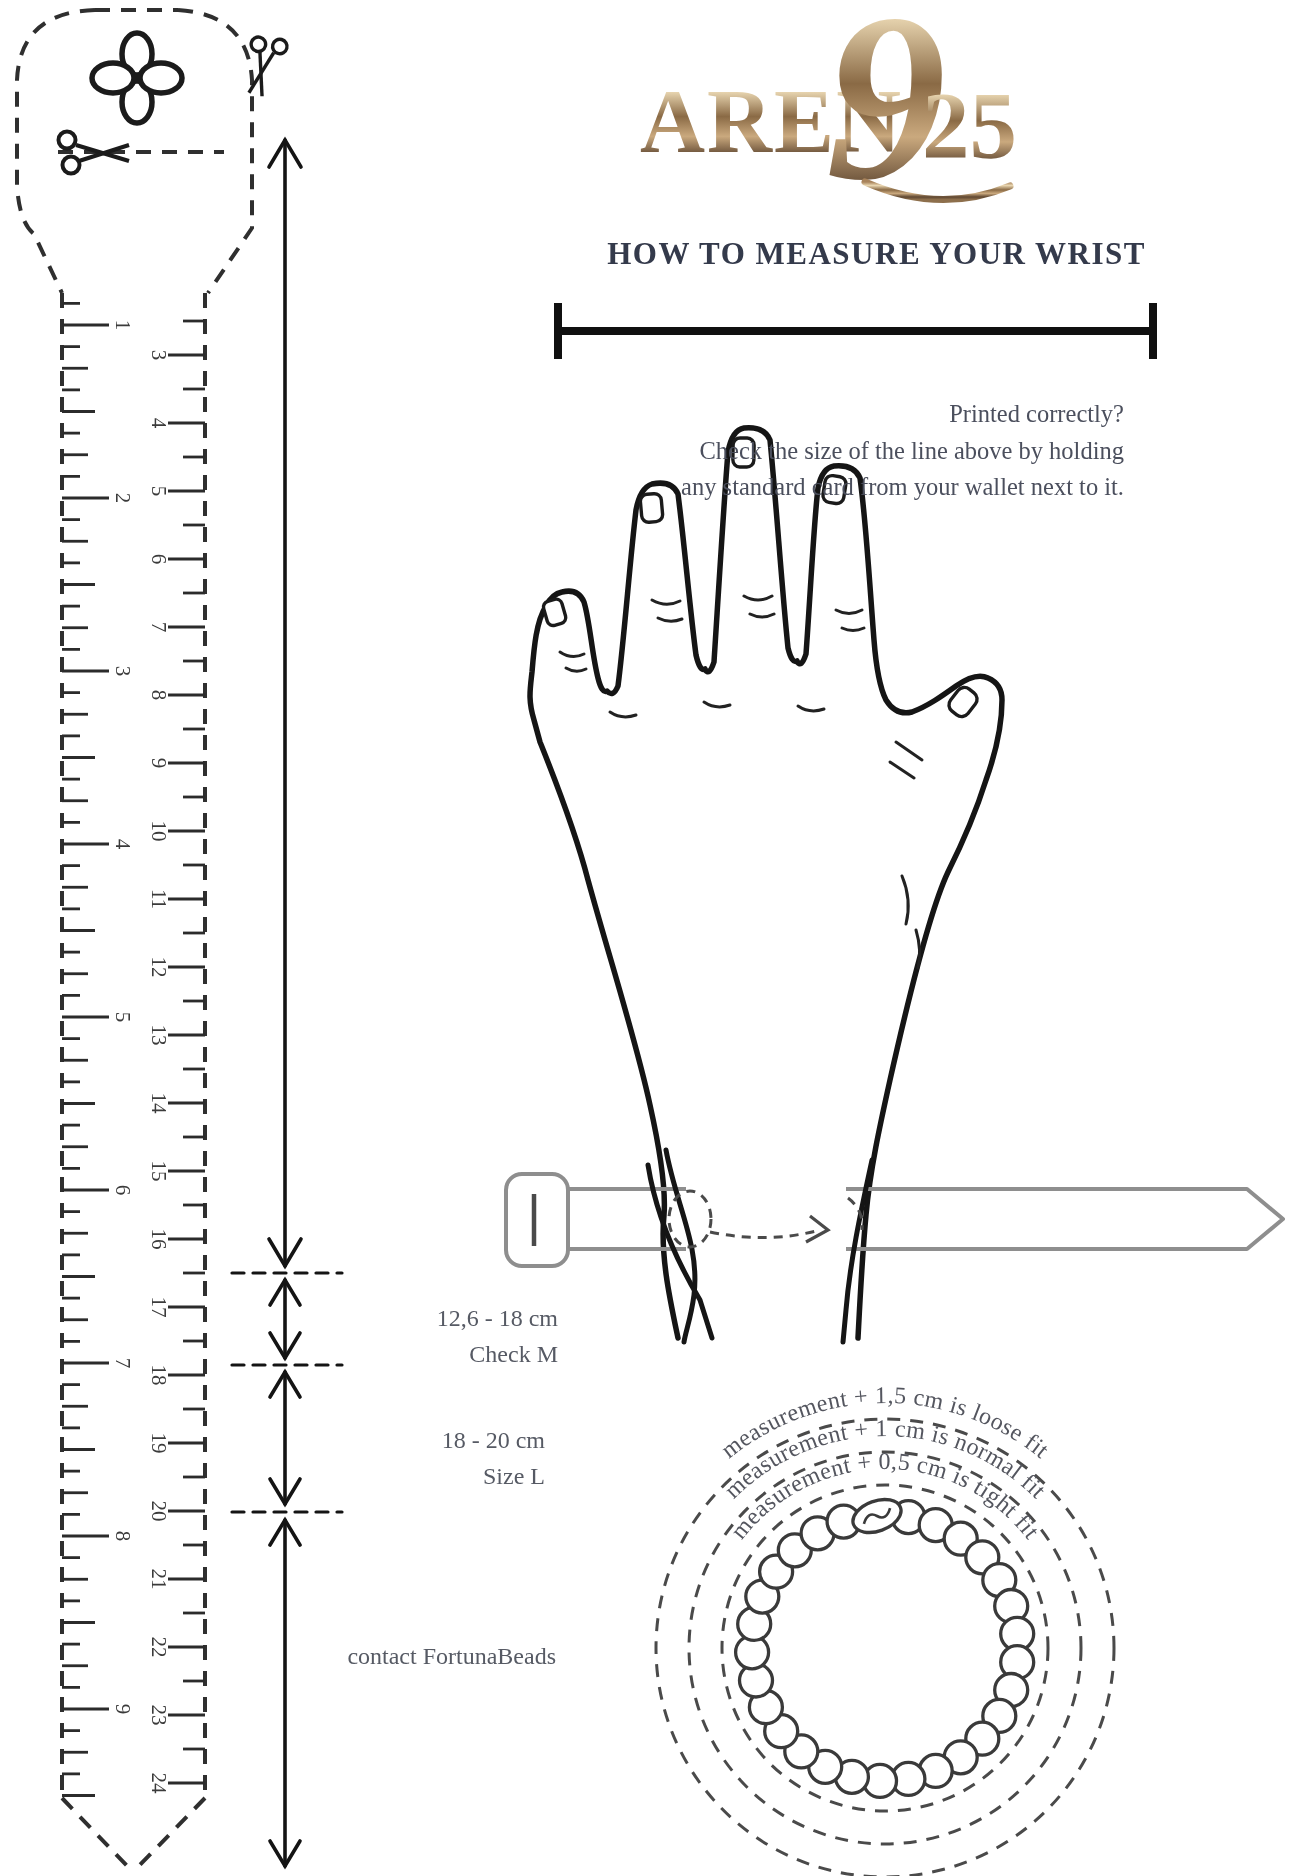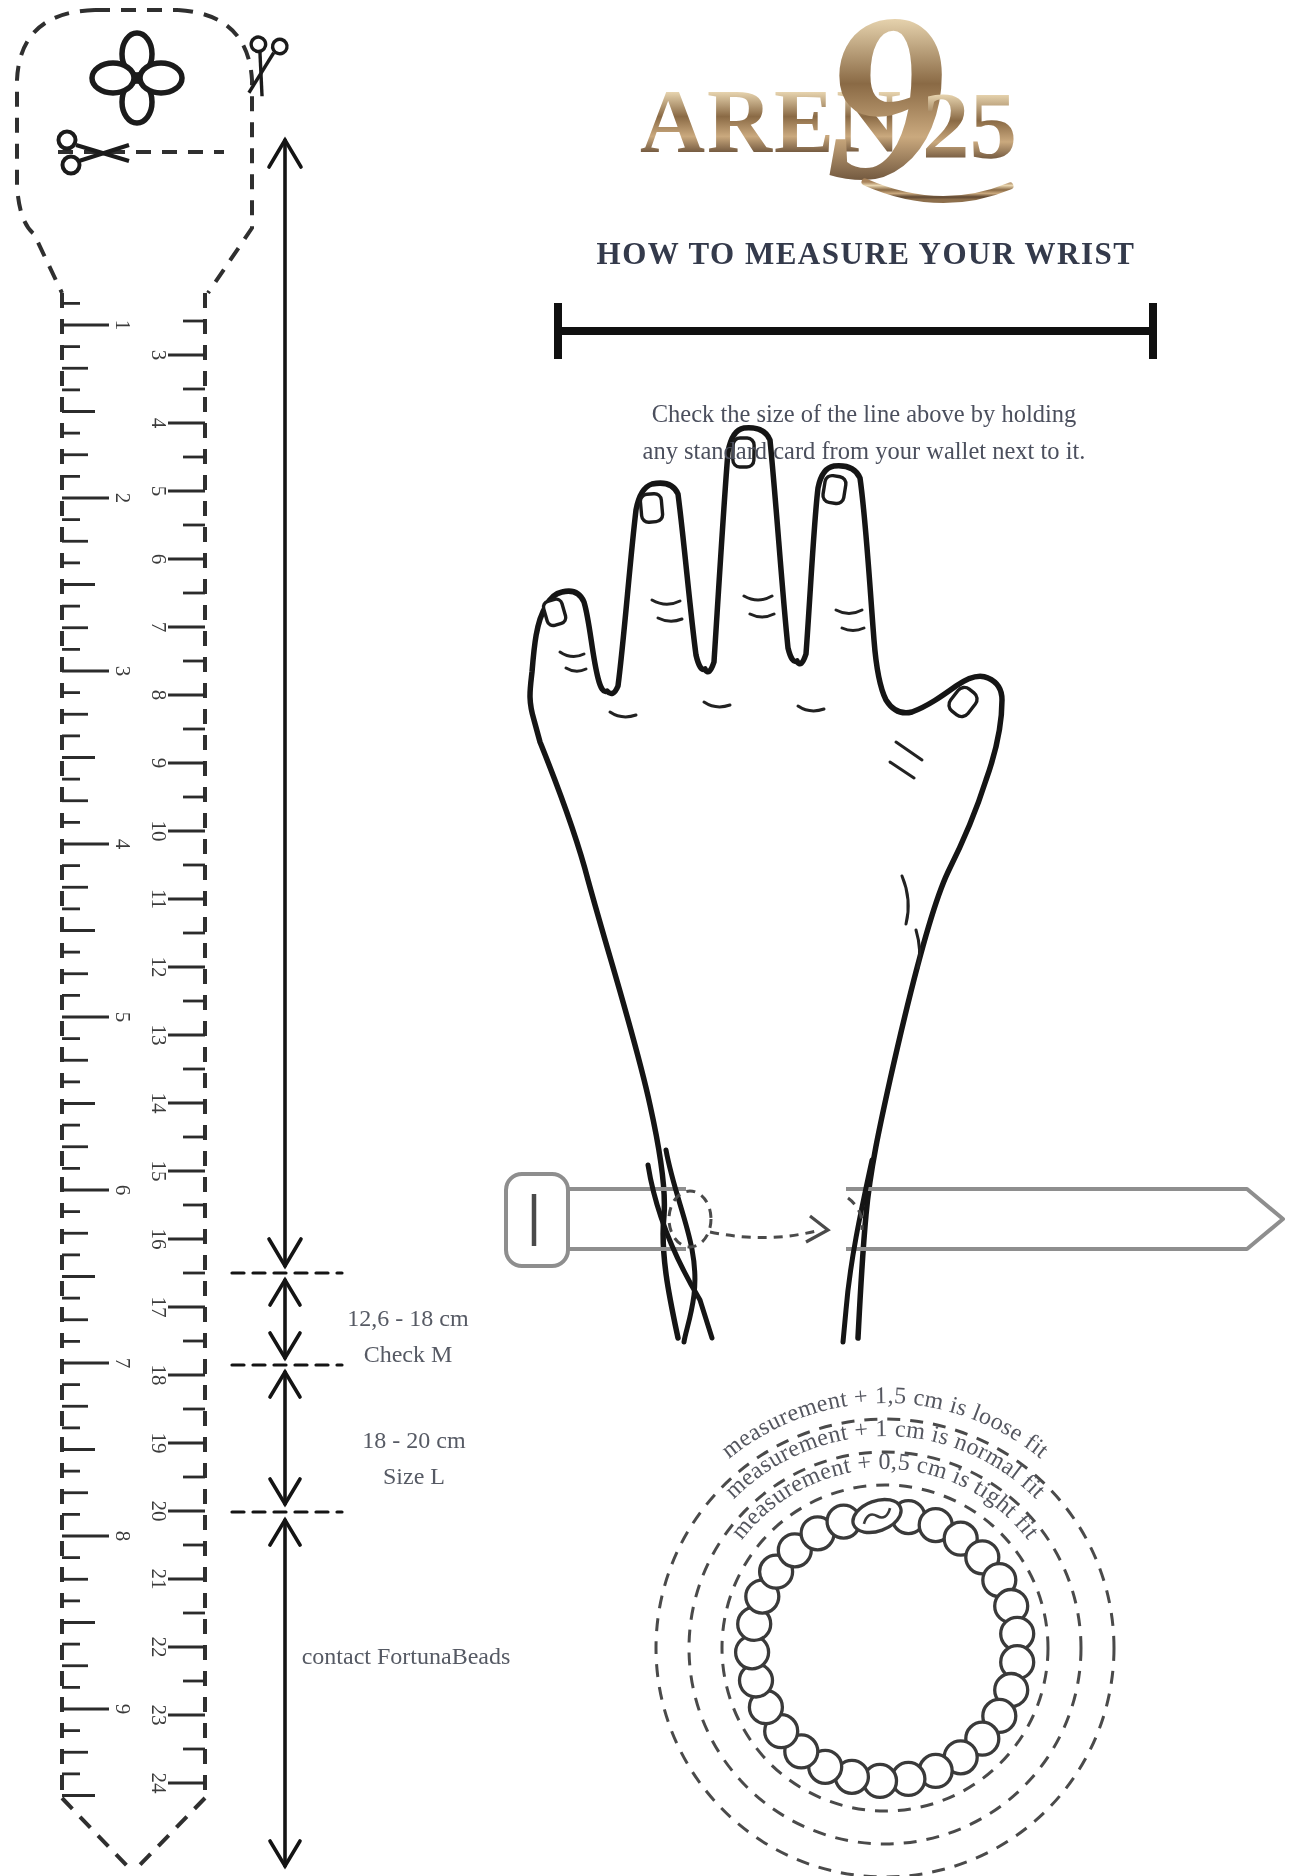--- a/index.html
+++ b/index.html
@@ -1,19 +1,19 @@
 <!DOCTYPE html>
 <html><head>
 <meta charset="utf-8">
 <style>
   html,body{margin:0;padding:0;background:#ffffff;}
   .page{position:relative;width:1290px;height:1876px;background:#ffffff;overflow:hidden;
         font-family:"Liberation Serif","DejaVu Serif",serif;}
   #gfx{position:absolute;left:0;top:0;}
-  .ovl{position:absolute;text-align:center;color:#565a64;}
+  .ovl{position:absolute;text-align:right;color:#565a64;}
   .heading{font-weight:bold;letter-spacing:1.5px;color:#343a4b;font-size:31px;}
   .pcheck{font-size:24.5px;line-height:36.5px;color:#4b4f5d;}
   .sizelabel{font-size:24px;line-height:36px;color:#565a64;}
   text{font-family:"Liberation Serif","DejaVu Serif",serif;}
 </style>
 </head>
 <body>
 
 <div class="page">
 
@@ -383,29 +383,30 @@
         <text>
           <textPath href="#arcLoose" startOffset="50%" text-anchor="middle">measurement + 1,5 cm is loose fit</textPath>
         </text>
       </g>
     </g>
   </svg>
 
   <div class="ovl heading" style="left:586px;top:236px;width:560px;">HOW TO MEASURE YOUR WRIST</div>
 
   <div class="ovl pcheck" style="left:604px;top:396px;width:520px;">
+    <div>Printed correctly?</div>
     <div>Check the size of the line above by holding</div>
     <div>any standard card from your wallet next to it.</div>
   </div>
 
   <div class="ovl sizelabel" style="left:258px;top:1300px;width:300px;">
     <div>12,6 - 18 cm</div>
     <div>Check M</div>
   </div>
-  <div class="ovl sizelabel" style="left:264px;top:1422px;width:300px;">
+  <div class="ovl sizelabel" style="left:245px;top:1422px;width:300px;">
     <div>18 - 20 cm</div>
     <div>Size L</div>
   </div>
   <div class="ovl sizelabel" style="left:256px;top:1638px;width:300px;">
     <div>contact FortunaBeads</div>
   </div>
 
 </div>
 
 </body></html>

